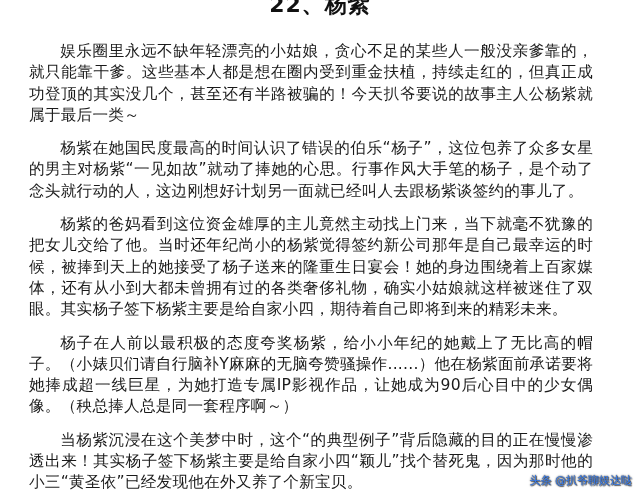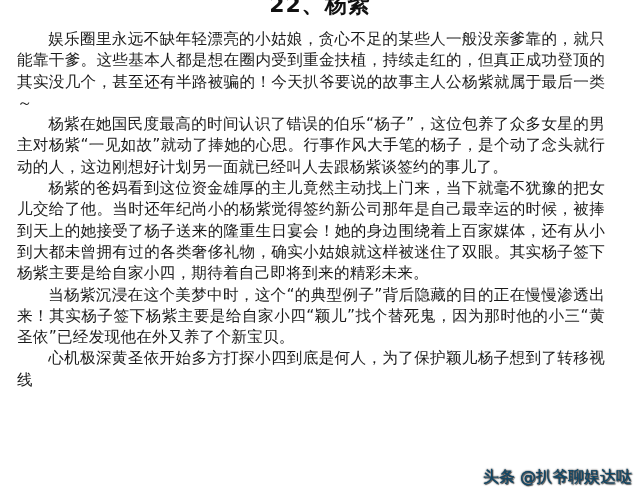--- a/index.html
+++ b/index.html
@@ -10,34 +10,35 @@
   }
   .title {
     position: absolute; top: -9px; left: 0; width: 640px; text-align: center;
     font-size: 22px; font-weight: bold; color: #111; letter-spacing: 1px;
     line-height: 28px;
   }
   .article {
     position: absolute; top: 29px; left: 17px; width: 588px;
     font-size: 15.6px; line-height: 21.3px; letter-spacing: 0.25px;
   }
-  .article p { margin: 0; text-indent: 2em; text-align: justify; }
+  .article p { margin: 12px; text-indent: 2em; text-align: justify; }
   .watermark {
     position: absolute; right: 8px; bottom: 16px;
-    font-size: 16px; color: #0c4a6e; letter-spacing: 0px;
+    font-size: 11px; color: #3b82f6; letter-spacing: 0px;
     text-shadow: 0 0 1px #333, 0 0 2px #333, 1px 1px 1px #444;
     background: rgba(255,255,255,0.0);
   }
 </style>
 </head>
 <body>
 
 <div class="title">22、杨紫</div>
 
 <div class="article">
   <p>娱乐圈里永远不缺年轻漂亮的小姑娘，贪心不足的某些人一般没亲爹靠的，就只能靠干爹。这些基本人都是想在圈内受到重金扶植，持续走红的，但真正成功登顶的其实没几个，甚至还有半路被骗的！今天扒爷要说的故事主人公杨紫就属于最后一类～</p>
   <p>杨紫在她国民度最高的时间认识了错误的伯乐“杨子”，这位包养了众多女星的男主对杨紫“一见如故”就动了捧她的心思。行事作风大手笔的杨子，是个动了念头就行动的人，这边刚想好计划另一面就已经叫人去跟杨紫谈签约的事儿了。</p>
   <p>杨紫的爸妈看到这位资金雄厚的主儿竟然主动找上门来，当下就毫不犹豫的把女儿交给了他。当时还年纪尚小的杨紫觉得签约新公司那年是自己最幸运的时候，被捧到天上的她接受了杨子送来的隆重生日宴会！她的身边围绕着上百家媒体，还有从小到大都未曾拥有过的各类奢侈礼物，确实小姑娘就这样被迷住了双眼。其实杨子签下杨紫主要是给自家小四，期待着自己即将到来的精彩未来。</p>
+  <p>杨子在人前以最积极的态度夸奖杨紫，给小小年纪的她戴上了无比高的帽子。（小婊贝们请自行脑补Y麻麻的无脑夸赞骚操作......）他在杨紫面前承诺要将她捧成超一线巨星，为她打造专属IP影视作品，让她成为90后心目中的少女偶像。（秧总捧人总是同一套程序啊～）</p>
   <p>当杨紫沉浸在这个美梦中时，这个“的典型例子”背后隐藏的目的正在慢慢渗透出来！其实杨子签下杨紫主要是给自家小四“颖儿”找个替死鬼，因为那时他的小三“黄圣依”已经发现他在外又养了个新宝贝。</p>
   <p>心机极深黄圣依开始多方打探小四到底是何人，为了保护颖儿杨子想到了转移视线</p>
 </div>
 
 <div class="watermark">头条 @扒爷聊娱达哒</div>
 
 </body></html>

